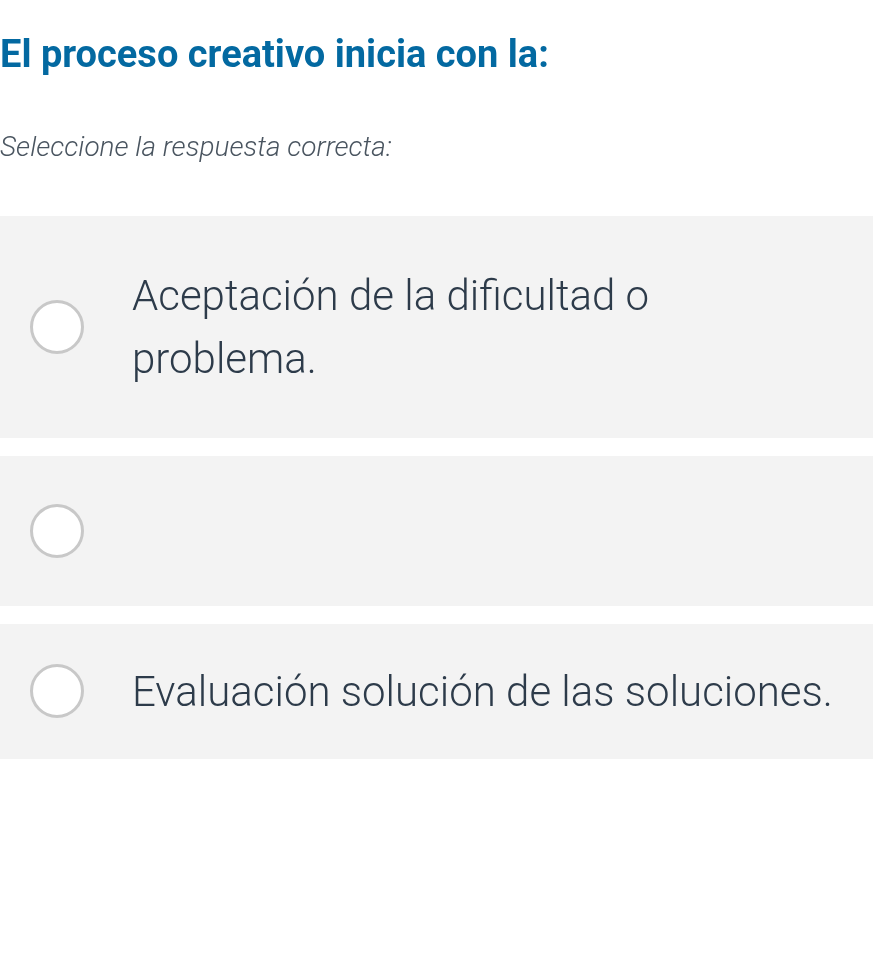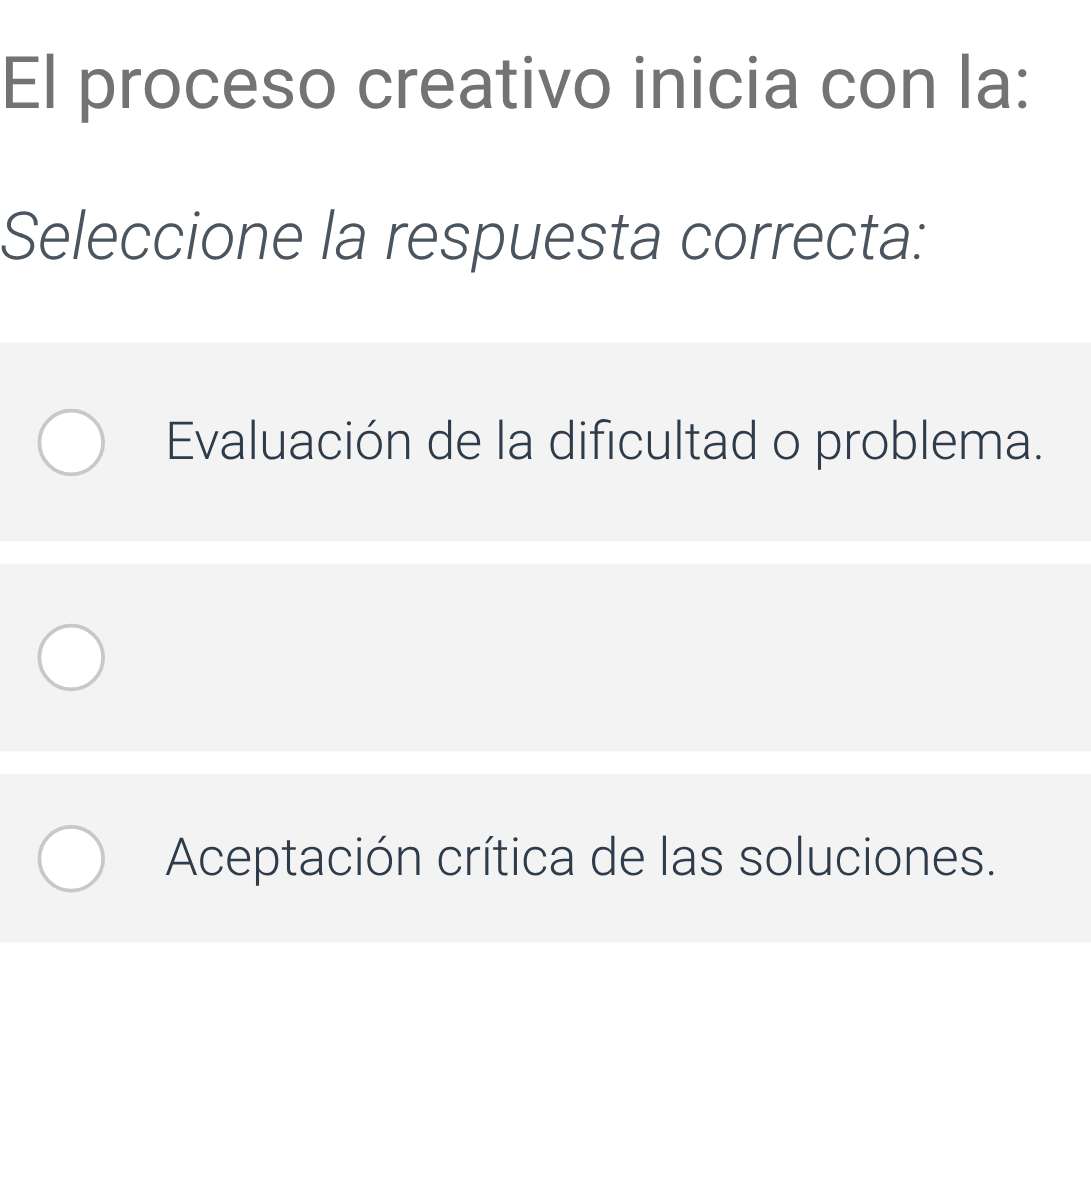--- a/index.html
+++ b/index.html
@@ -8,28 +8,28 @@
       box-sizing: border-box;
     }
     body {
       font-family: -apple-system, BlinkMacSystemFont, "Segoe UI", Roboto, "Helvetica Neue", Arial, sans-serif;
       background: #ffffff;
       width: 873px;
       height: 962px;
       overflow: hidden;
     }
     .question-text {
-      font-size: 58px;
-      font-weight: 400;
-      color: #737373;
+      font-size: 38px;
+      font-weight: 700;
+      color: #0369a1;
       padding: 30px 0 0 0;
       line-height: 1.3;
     }
     .instruction-text {
-      font-size: 53px;
+      font-size: 28px;
       font-weight: 300;
       font-style: italic;
       color: #4a5560;
       padding: 50px 16px 50px 0;
       line-height: 1.3;
     }
     .options-container {
       display: flex;
       flex-direction: column;
       gap: 18px;
@@ -64,25 +64,25 @@
 <body>
 
 <div class="question-text">El proceso creativo inicia con la:</div>
 
 <div class="instruction-text">Seleccione la respuesta correcta:</div>
 
 <div class="options-container">
 
   <div class="option-item">
     <div class="radio-circle"></div>
-    <div class="option-label">Evaluación de la dificultad o problema.</div>
+    <div class="option-label">Aceptación de la dificultad o problema.</div>
   </div>
 
   <div class="option-item">
     <div class="radio-circle"></div>
   </div>
 
   <div class="option-item">
     <div class="radio-circle"></div>
-    <div class="option-label">Aceptación crítica de las soluciones.</div>
+    <div class="option-label">Evaluación solución de las soluciones.</div>
   </div>
 
 </div>
 
 </body></html>

